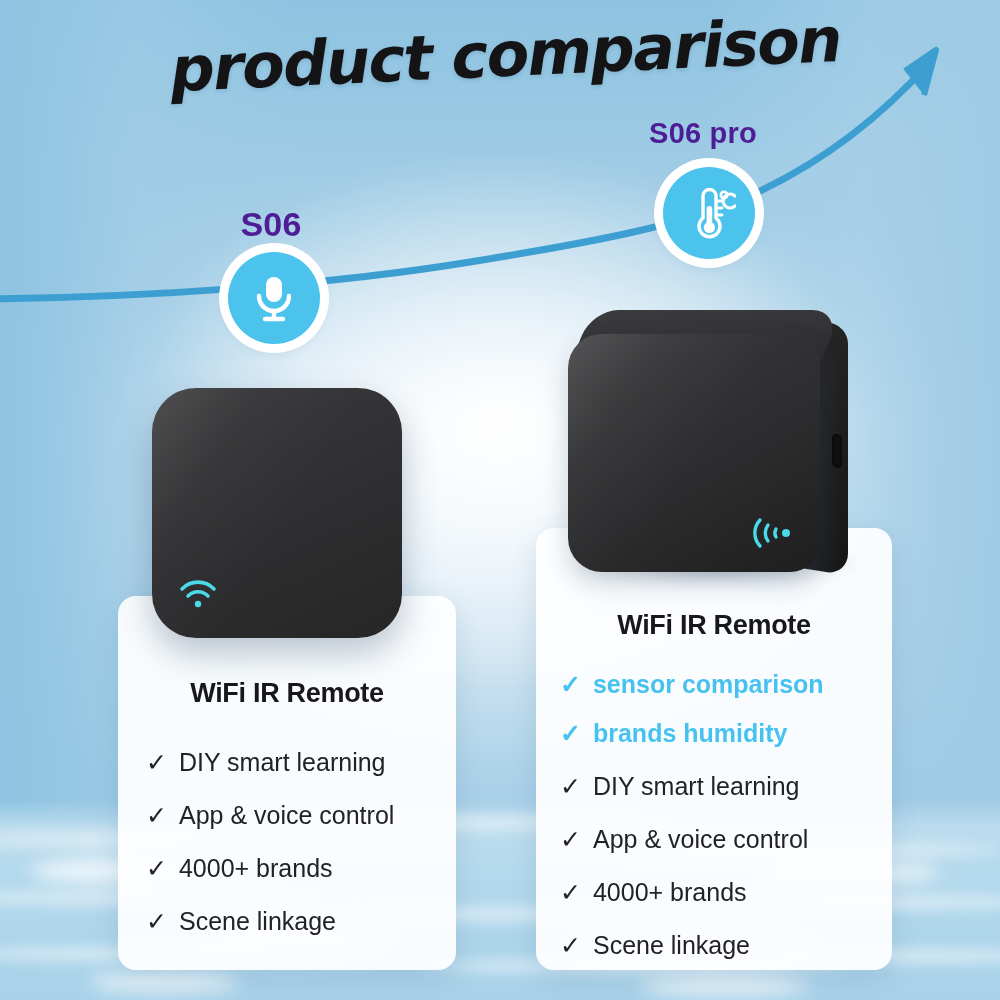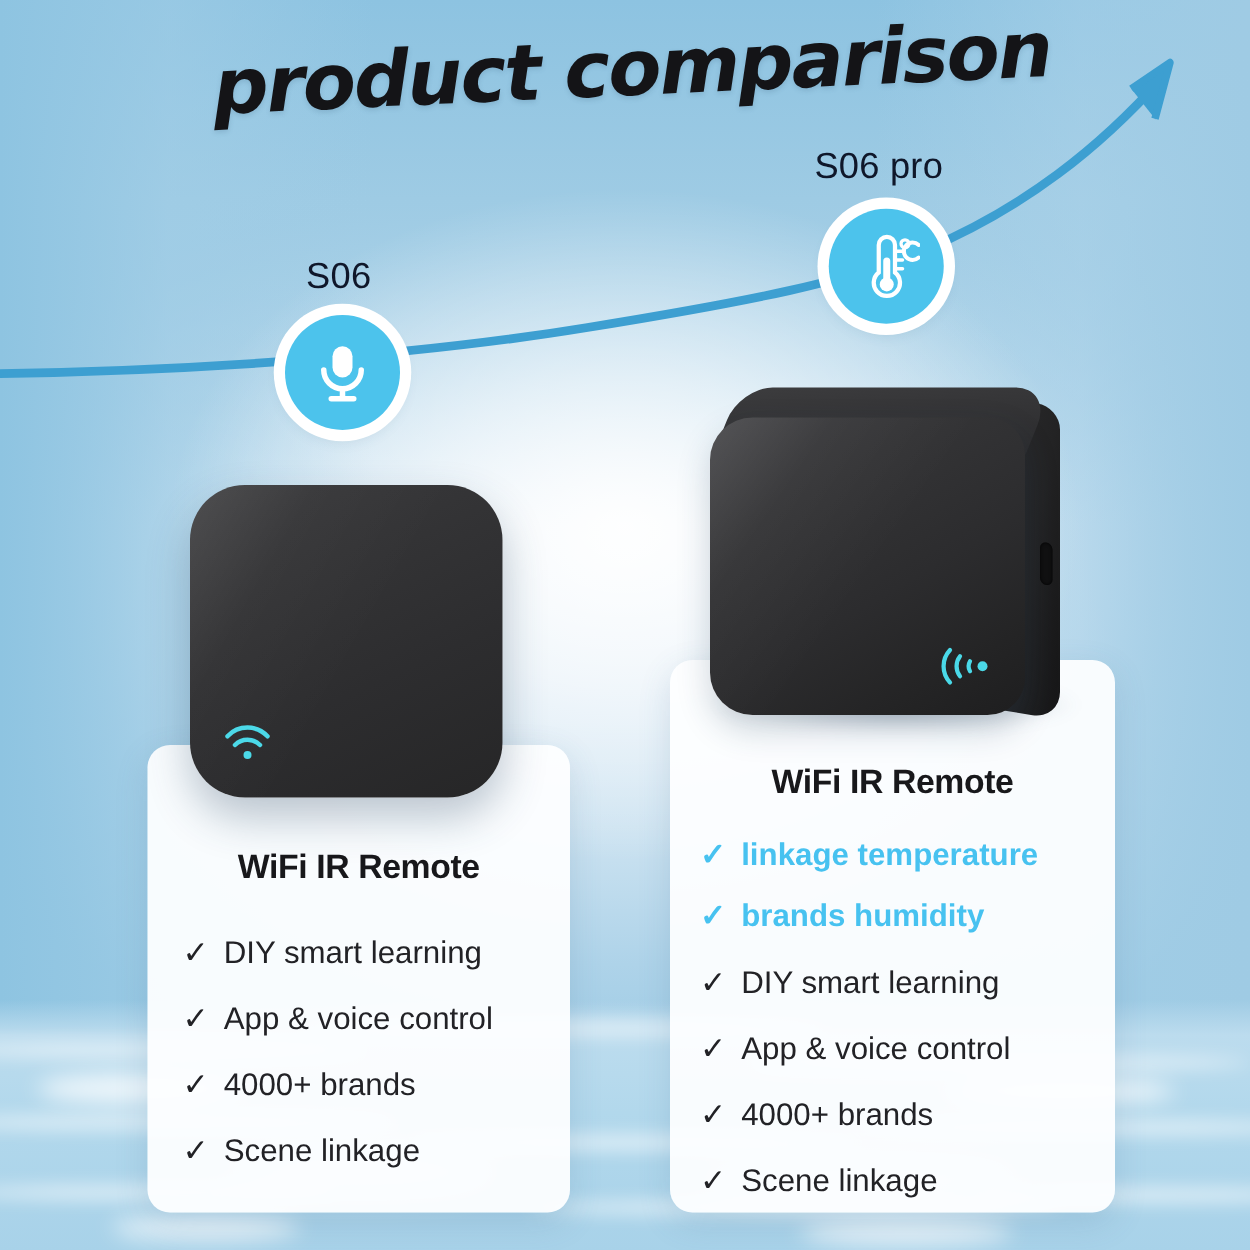--- a/index.html
+++ b/index.html
@@ -59,22 +59,22 @@
   
   .badge {
     position:absolute;
     border-radius:50%;
     background:#4cc3ec;
     display:flex; align-items:center; justify-content:center;
     box-shadow:0 0 0 9px #ffffff, 0 5px 14px rgba(40,90,120,0.22);
   }
   .badge-label {
     position:absolute;
-    color:#0f172a;
-    font-weight:400;
+    color:#4c1d95;
+    font-weight:700;
     letter-spacing:0.2px;
     white-space:nowrap;
     text-align:center;
   }
 
   
   .title {
     position:absolute;
     left:170px; top:18px;
     transform:rotate(-2.6deg);
@@ -195,21 +195,21 @@
     <div class="ripple" style="left:90px;  top:172px; width:150px; height:20px;"></div>
     <div class="ripple" style="left:640px; top:176px; width:170px; height:20px;"></div>
   </div>
 
   <svg class="curve" viewBox="0 0 1000 1000">
     <path d="M -10 299 C 150 297, 330 285, 470 262 C 600 241, 680 225, 740 200 C 820 166, 880 118, 930 62" fill="none" stroke="#3d9fd1" stroke-width="7" stroke-linecap="round"></path>
     <polygon points="936,50 906,72 924,74 924,96" fill="#3d9fd1"></polygon>
     <path d="M 905 71 L 936 50 L 924 95" fill="#3d9fd1" stroke="#3d9fd1" stroke-width="6" stroke-linejoin="round"></path>
   </svg>
 
-  <div class="badge-label" style="left:196px; top:205px; width:150px; font-size:29px;">S06</div>
+  <div class="badge-label" style="left:196px; top:205px; width:150px; font-size:34px;">S06</div>
 
   <div class="badge" style="left:228px; top:252px; width:92px; height:92px;">
     <svg width="46" height="50" viewBox="0 0 46 50">
       <rect x="15" y="4" width="16" height="25" rx="8" fill="#ffffff"></rect>
       <path d="M 8 23 A 15 15 0 0 0 38 23" fill="none" stroke="#ffffff" stroke-width="4.4" stroke-linecap="round"></path>
       <line x1="23" y1="38" x2="23" y2="45" stroke="#ffffff" stroke-width="4.4" stroke-linecap="round"></line>
       <line x1="14" y1="46" x2="32" y2="46" stroke="#ffffff" stroke-width="4.4" stroke-linecap="round"></line>
     </svg>
   </div>
 
@@ -250,21 +250,21 @@
         <span>Scene linkage</span>
       </div>
     </div>
   </div>
 
   <div class="card" style="left:536px; top:528px; width:356px; height:442px;">
     <div class="card-title" style="top:82px; font-size:27px;">WiFi IR Remote</div>
     <div class="feat-list" style="top:142px; left:24px; right:12px;">
       <div class="feat hl" style="font-size:25px; margin-bottom:20px;">
         <span class="tick">✓</span>
-        <span>linkage temperature</span>
+        <span>sensor comparison</span>
       </div>
       <div class="feat hl" style="font-size:25px; margin-bottom:24px;">
         <span class="tick">✓</span>
         <span>brands humidity</span>
       </div>
       <div class="feat" style="font-size:25px; margin-bottom:24px;">
         <span class="tick">✓</span>
         <span>DIY smart learning</span>
       </div>
       <div class="feat" style="font-size:25px; margin-bottom:24px;">

